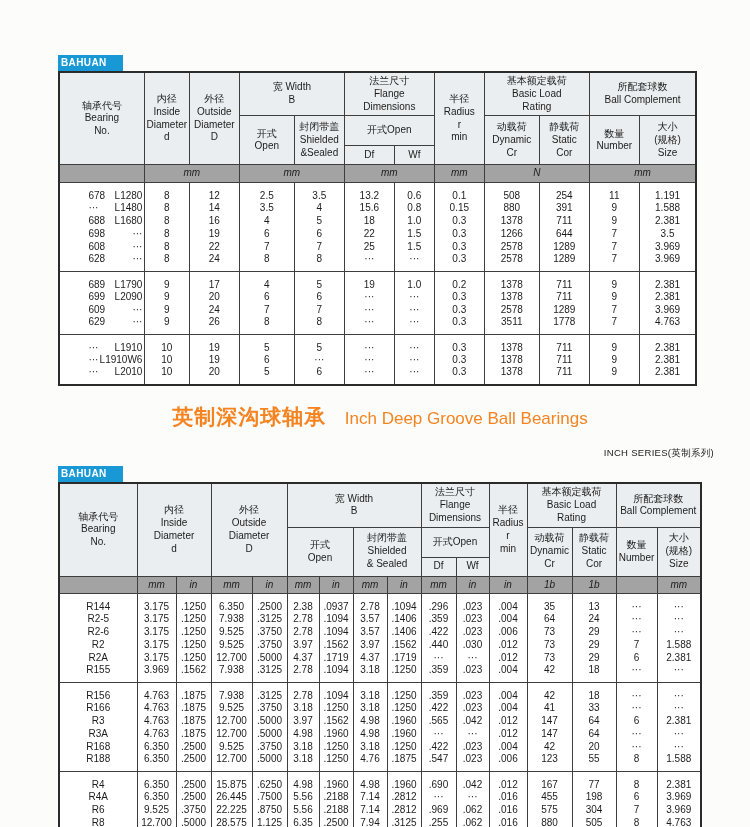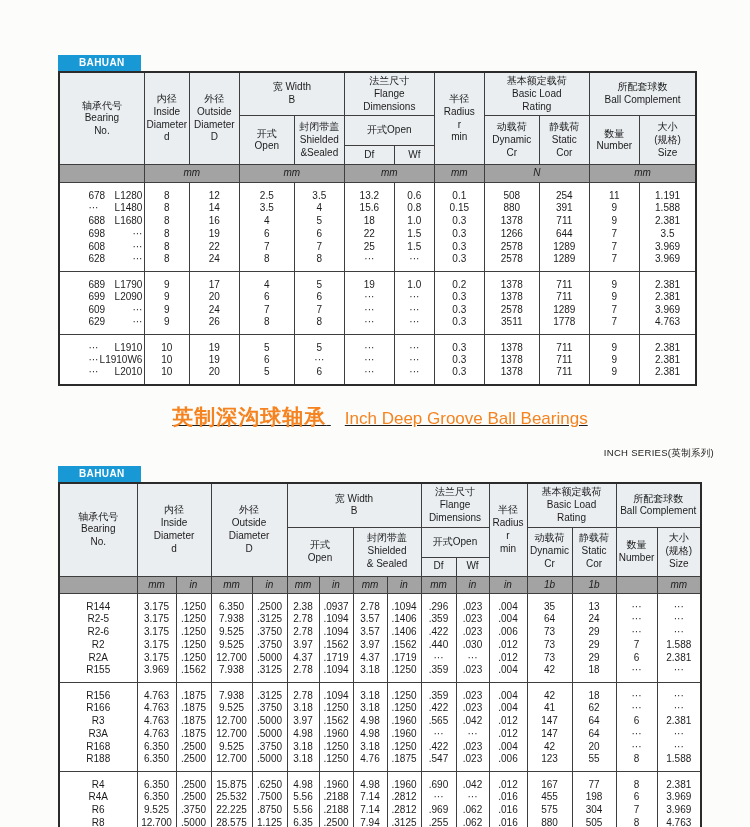--- a/index.html
+++ b/index.html
@@ -1,41 +1,41 @@
 <!DOCTYPE html>
 <html><head>
 <meta charset="utf-8">
 <style>
   * { margin:0; padding:0; box-sizing:border-box; }
   body { background:#e9e9e7; font-family:"Liberation Sans","DejaVu Sans",sans-serif; }
   .sheet { width:750px; height:827px; background:#fcfcfa; position:relative; overflow:hidden; color:#1c1c1c; }
   .content { padding:52px 0 0 58px; }
 
   .brand-tab { display:inline-block; background:#1899d6; color:#fff; font-weight:bold;
-    font-size:10px; letter-spacing:.4px; padding:3px 16px 3px 21px; line-height:1; }
+    font-size:10px; letter-spacing:.4px; padding:3px 16px 3px 3px; line-height:1; }
 
   table { border-collapse:collapse; table-layout:fixed; background:#fff; border:2px solid #2b2b2b; }
   th, td { border:1px solid #3e3e3e; }
   thead th { background:#eaeef1; font-weight:normal; font-size:10px; line-height:1.28;
     white-space:pre-line; padding:2px 1px; text-align:center; vertical-align:middle; }
   thead tr.h1 th { height:34px; }
   thead tr.h2 th { height:30px; }
   thead tr.h3 th { height:19px; }
   thead tr.units th { height:17px; font-size:10px; background:#a3a3a3;font-style:italic; }
   tbody.group { border-top:1px solid #3e3e3e; border-bottom:1px solid #3e3e3e; }
   tbody.group td { border-top:none; border-bottom:none; font-size:10px; height:13px;
     text-align:center; vertical-align:middle; padding:0 1px; white-space:nowrap; }
   tbody.group tr:first-child td { padding-top:7px; }
   tbody.group tr:last-child td { padding-bottom:7px; }
   td.bearing { text-align:left; }
   td.bearing span { display:inline-block; text-align:center; }
   td.bearing span:first-child { width:44%;padding-left:27px; }
   td.bearing span:last-child  { width:55%; text-align:right; padding-left:2px; }
 
-  .title-row { width:644px; text-align:center; margin:17px 0 16px;text-decoration:underline; }
+  .title-row { width:644px; text-align:center; margin:17px 0 16px; }
   .title-zh { color:#f5831f; font-weight:bold; font-size:21px; letter-spacing:1px; }
   .title-en { color:#f5831f; font-size:17px; margin-left:14px; }
   .series-note { width:644px; text-align:right; font-size:9.5px; margin:2px 12px 3px; letter-spacing:.3px; }
   .tbl-wrap { margin-top:0; }
 </style>
 </head>
 <body>
 
 <div class="sheet">
   <div class="content">
@@ -542,21 +542,21 @@
             <td>9.525</td>
             <td>.3750</td>
             <td>3.18</td>
             <td>.1250</td>
             <td>3.18</td>
             <td>.1250</td>
             <td>.422</td>
             <td>.023</td>
             <td>.004</td>
             <td>41</td>
-            <td>62</td>
+            <td>33</td>
             <td>···</td>
             <td>···</td>
           </tr>
           <tr>
             <td>R3</td>
             <td>4.763</td>
             <td>.1875</td>
             <td>12.700</td>
             <td>.5000</td>
             <td>3.97</td>
@@ -642,21 +642,21 @@
             <td>.012</td>
             <td>167</td>
             <td>77</td>
             <td>8</td>
             <td>2.381</td>
           </tr>
           <tr>
             <td>R4A</td>
             <td>6.350</td>
             <td>.2500</td>
-            <td>25.532</td>
+            <td>26.445</td>
             <td>.7500</td>
             <td>5.56</td>
             <td>.2188</td>
             <td>7.14</td>
             <td>.2812</td>
             <td>···</td>
             <td>···</td>
             <td>.016</td>
             <td>455</td>
             <td>198</td>

